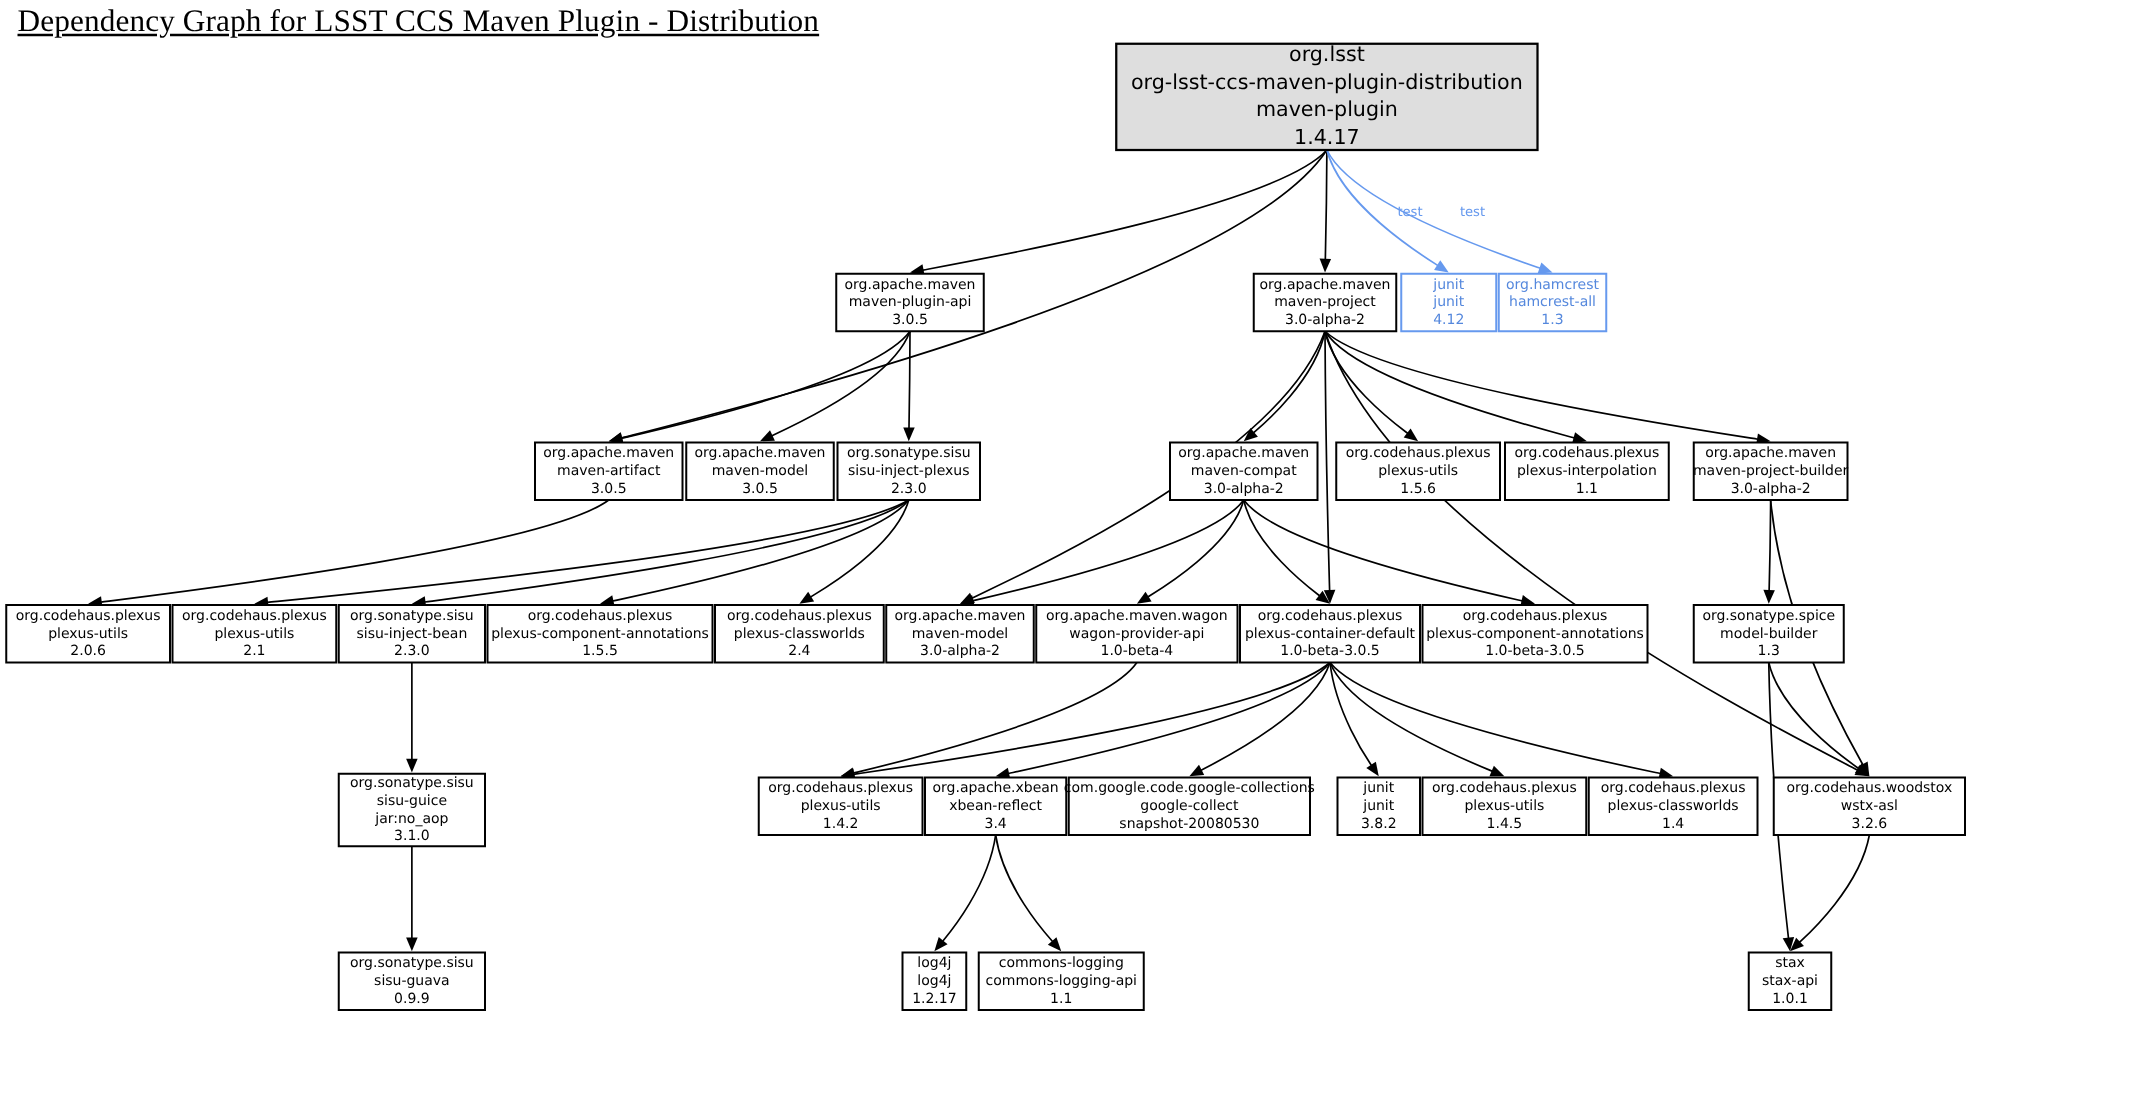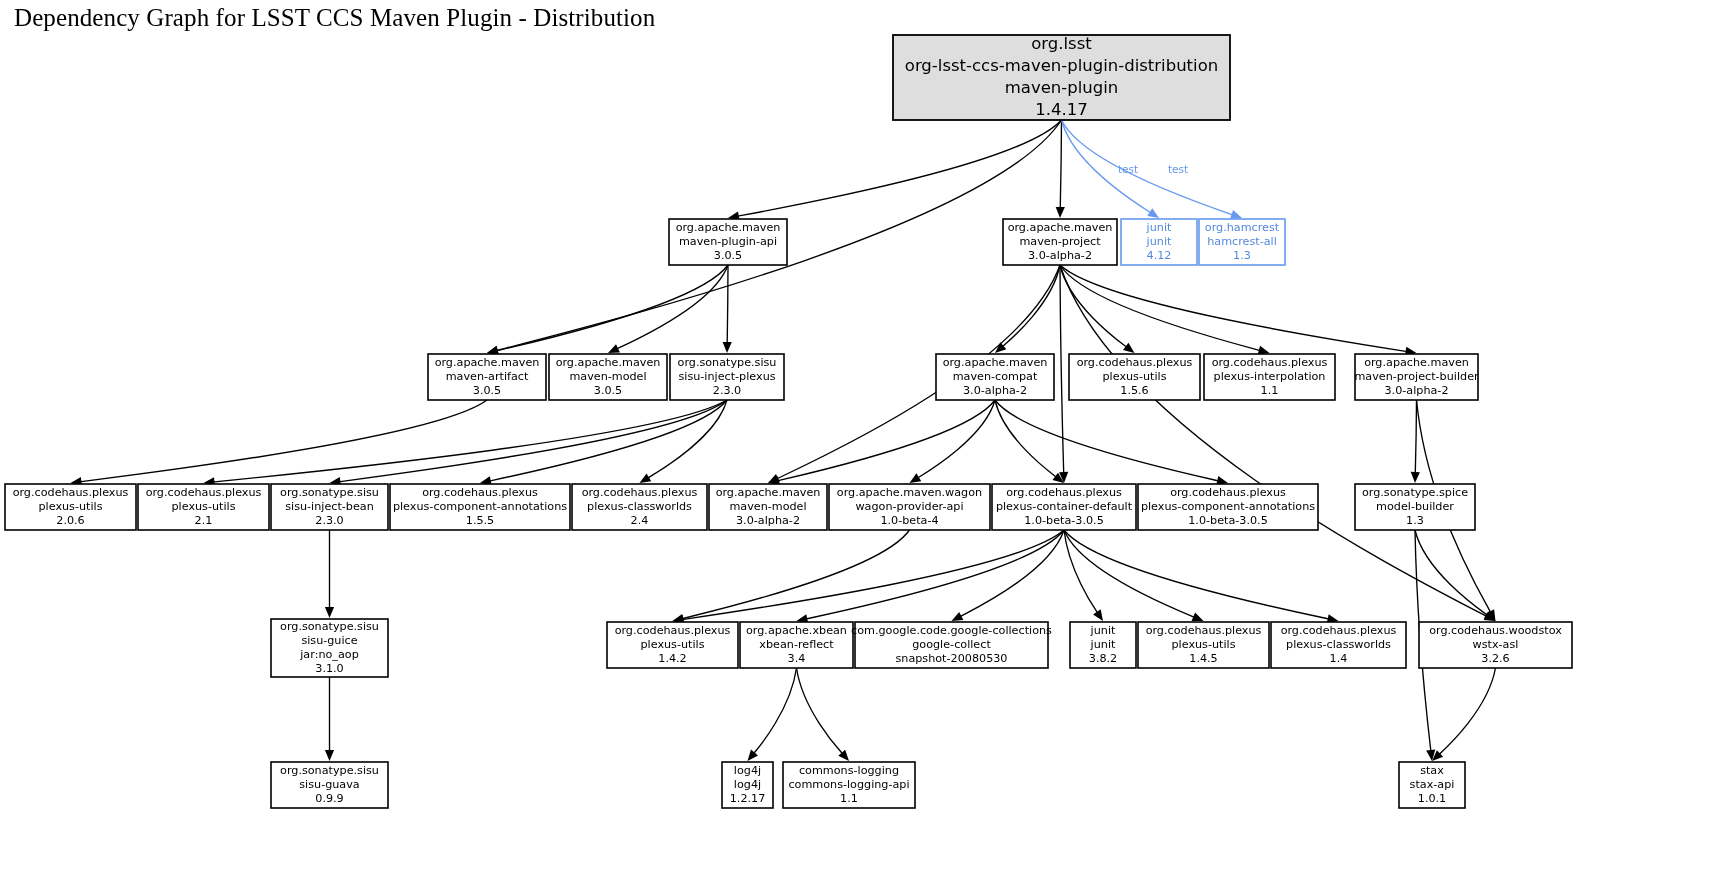--- a/index.html
+++ b/index.html
@@ -17,20 +17,21 @@
   }
   #graph-title {
     position: absolute;
     left: 14px;
     top: 4px;
     font-family: "Liberation Serif", serif;
     font-size: 25px;
     color: #000000;
     white-space: nowrap;
     letter-spacing: 0.1px;
+    text-decoration: underline;
   }
   svg#graph-canvas {
     position: absolute;
     left: 0;
     top: 0;
     width: 1723px;
     height: 893px;
   }
   .node-box {
     fill: #ffffff;

